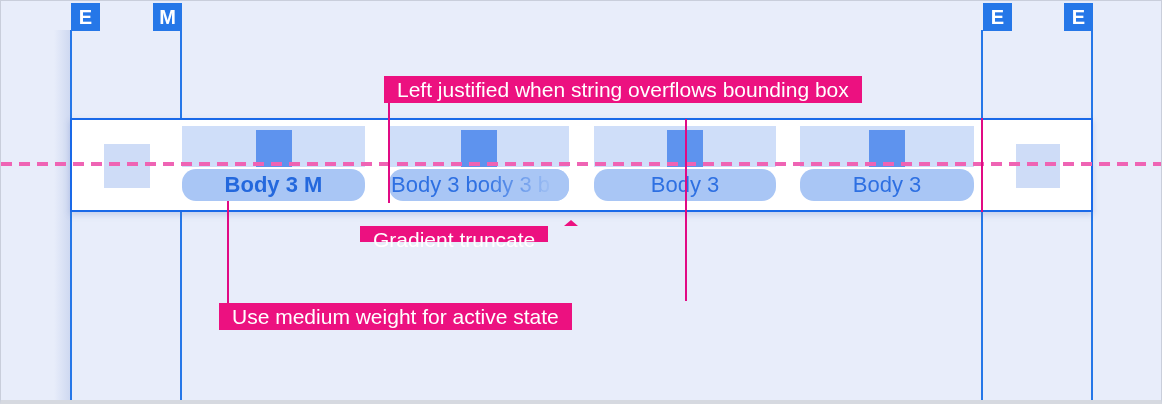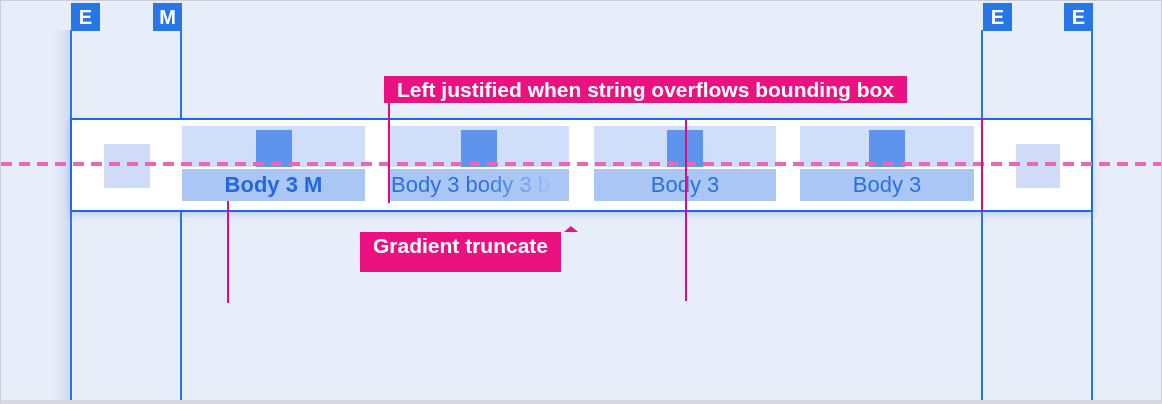--- a/index.html
+++ b/index.html
@@ -24,37 +24,37 @@
     position:absolute;left:69px;top:117px;width:1023px;height:94px;
     background:#ffffff;border:2px solid #1a69e8;
     box-shadow:0 3px 6px rgba(90,120,190,0.25);
   }
   .edge-square{position:absolute;top:143px;height:44px;background:#cedcf7;}
   .tab{position:absolute;top:0;height:404px;}
   .band-top{position:absolute;top:125px;left:0;right:0;height:41px;background:#cfdef9;}
   .icon-square{position:absolute;top:129px;left:50%;margin-left:-18px;width:36px;height:37px;background:#5e93ee;}
   .band-text{
     position:absolute;top:168px;left:0;right:0;height:32px;background:#a9c6f5;
-    color:#2e70e2;font-size:22px;line-height:32px;text-align:center;white-space:nowrap;overflow:hidden;
+    color:#2e70e2;font-size:22px;line-height:32px;text-align:center;white-space:nowrap;overflow:hidden;border-radius:14px;
   }
   .band-text.active{font-weight:bold;color:#2468dd;}
   .band-text.left{text-align:left;padding-left:2px;}
   .fade-overlay{position:absolute;top:0;right:0;bottom:0;width:48%;
     background:linear-gradient(90deg,rgba(169,198,245,0) 0%,#a9c6f5 85%);}
   
   .baseline{
     position:absolute;left:0;top:161px;width:1162px;height:4px;
     background:repeating-linear-gradient(90deg,#ef64b4 0 11px,rgba(0,0,0,0) 11px 18px);
   }
   
   .connector{position:absolute;width:2px;background:#e10a84;}
   
   .note{
     position:absolute;height:27px;background:#ec1180;color:#ffffff;
-    font-weight:bold;font-size:21px;line-height:27px;padding:0 13px;white-space:nowrap;
+    font-weight:normal;font-size:21px;line-height:27px;padding:0 13px;white-space:nowrap;
   }
   .note .tip{
     position:absolute;top:-6px;width:0;height:0;
     border-left:7px solid rgba(0,0,0,0);border-right:7px solid rgba(0,0,0,0);
     border-bottom:6px solid #ec1180;
   }
 </style>
 </head>
 <body>
 
@@ -105,19 +105,20 @@
 
   <div class="baseline"></div>
 
   <div class="connector" style="left:387px;top:102px;height:100px;"></div>
   <div class="connector" style="left:226px;top:200px;height:102px;"></div>
   <div class="connector" style="left:684px;top:118px;height:182px;"></div>
   <div class="connector" style="left:980px;top:117px;height:94px;"></div>
 
   <div class="note" style="left:383px;top:75px;">Left justified when string overflows bounding box</div>
 
-  <div class="note" style="left:359px;top:231px;height:40px;line-height:28px;">
+  <div class="note" style="left:359px;top:225px;height:16px;line-height:28px;">
     <span>Gradient truncate</span>
     <span class="tip" style="left:204px;"></span>
   </div>
 
+  <div class="note" style="left:218px;top:302px;">Use medium weight for active state</div>
 
 </div>
 
 </body></html>

